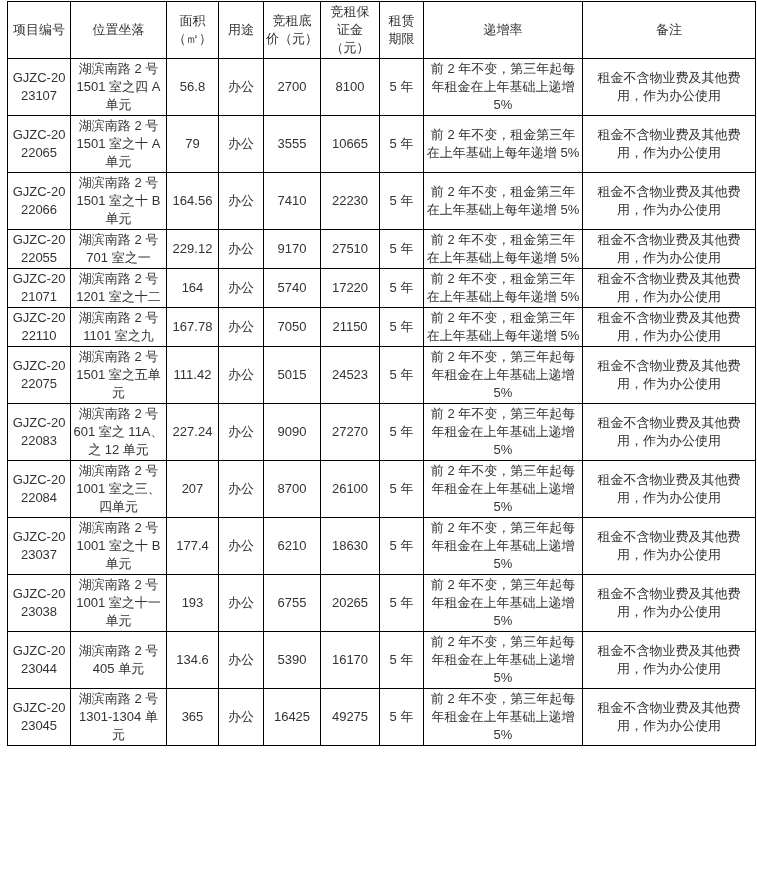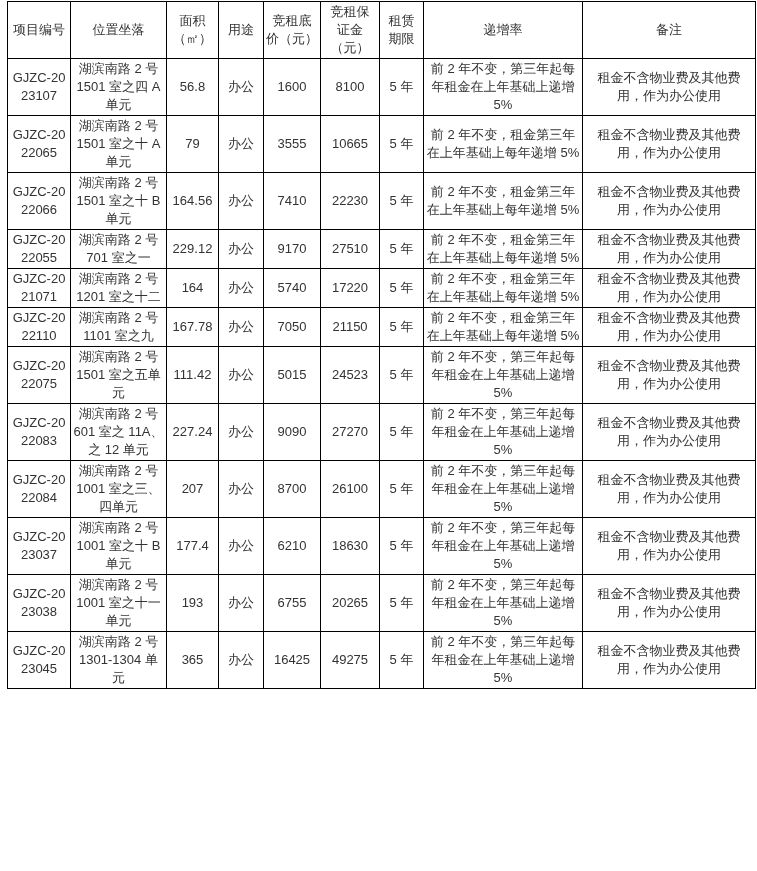--- a/index.html
+++ b/index.html
@@ -77,21 +77,21 @@
           <th class="col-escalation">递增率</th>
           <th class="col-remark">备注</th>
         </tr>
     </thead>
     <tbody id="table-body">
         <tr>
           <td class="col-project_id">GJZC-2023107</td>
           <td class="col-location">湖滨南路 2 号 1501 室之四 A 单元</td>
           <td class="col-area">56.8</td>
           <td class="col-usage">办公</td>
-          <td class="col-base_rent">1600</td>
+          <td class="col-base_rent">2700</td>
           <td class="col-deposit">8100</td>
           <td class="col-term">5 年</td>
           <td class="col-escalation">前 2 年不变，第三年起每年租金在上年基础上递增 5%</td>
           <td class="col-remark">租金不含物业费及其他费用，作为办公使用</td>
         </tr>
         <tr>
           <td class="col-project_id">GJZC-2022065</td>
           <td class="col-location">湖滨南路 2 号 1501 室之十 A 单元</td>
           <td class="col-area">79</td>
           <td class="col-usage">办公</td>
@@ -189,20 +189,31 @@
           <td class="col-escalation">前 2 年不变，第三年起每年租金在上年基础上递增 5%</td>
           <td class="col-remark">租金不含物业费及其他费用，作为办公使用</td>
         </tr>
         <tr>
           <td class="col-project_id">GJZC-2023038</td>
           <td class="col-location">湖滨南路 2 号 1001 室之十一单元</td>
           <td class="col-area">193</td>
           <td class="col-usage">办公</td>
           <td class="col-base_rent">6755</td>
           <td class="col-deposit">20265</td>
+          <td class="col-term">5 年</td>
+          <td class="col-escalation">前 2 年不变，第三年起每年租金在上年基础上递增 5%</td>
+          <td class="col-remark">租金不含物业费及其他费用，作为办公使用</td>
+        </tr>
+        <tr>
+          <td class="col-project_id">GJZC-2023044</td>
+          <td class="col-location">湖滨南路 2 号 405 单元</td>
+          <td class="col-area">134.6</td>
+          <td class="col-usage">办公</td>
+          <td class="col-base_rent">5390</td>
+          <td class="col-deposit">16170</td>
           <td class="col-term">5 年</td>
           <td class="col-escalation">前 2 年不变，第三年起每年租金在上年基础上递增 5%</td>
           <td class="col-remark">租金不含物业费及其他费用，作为办公使用</td>
         </tr>
         <tr>
           <td class="col-project_id">GJZC-2023045</td>
           <td class="col-location">湖滨南路 2 号 1301-1304 单元</td>
           <td class="col-area">365</td>
           <td class="col-usage">办公</td>
           <td class="col-base_rent">16425</td>

